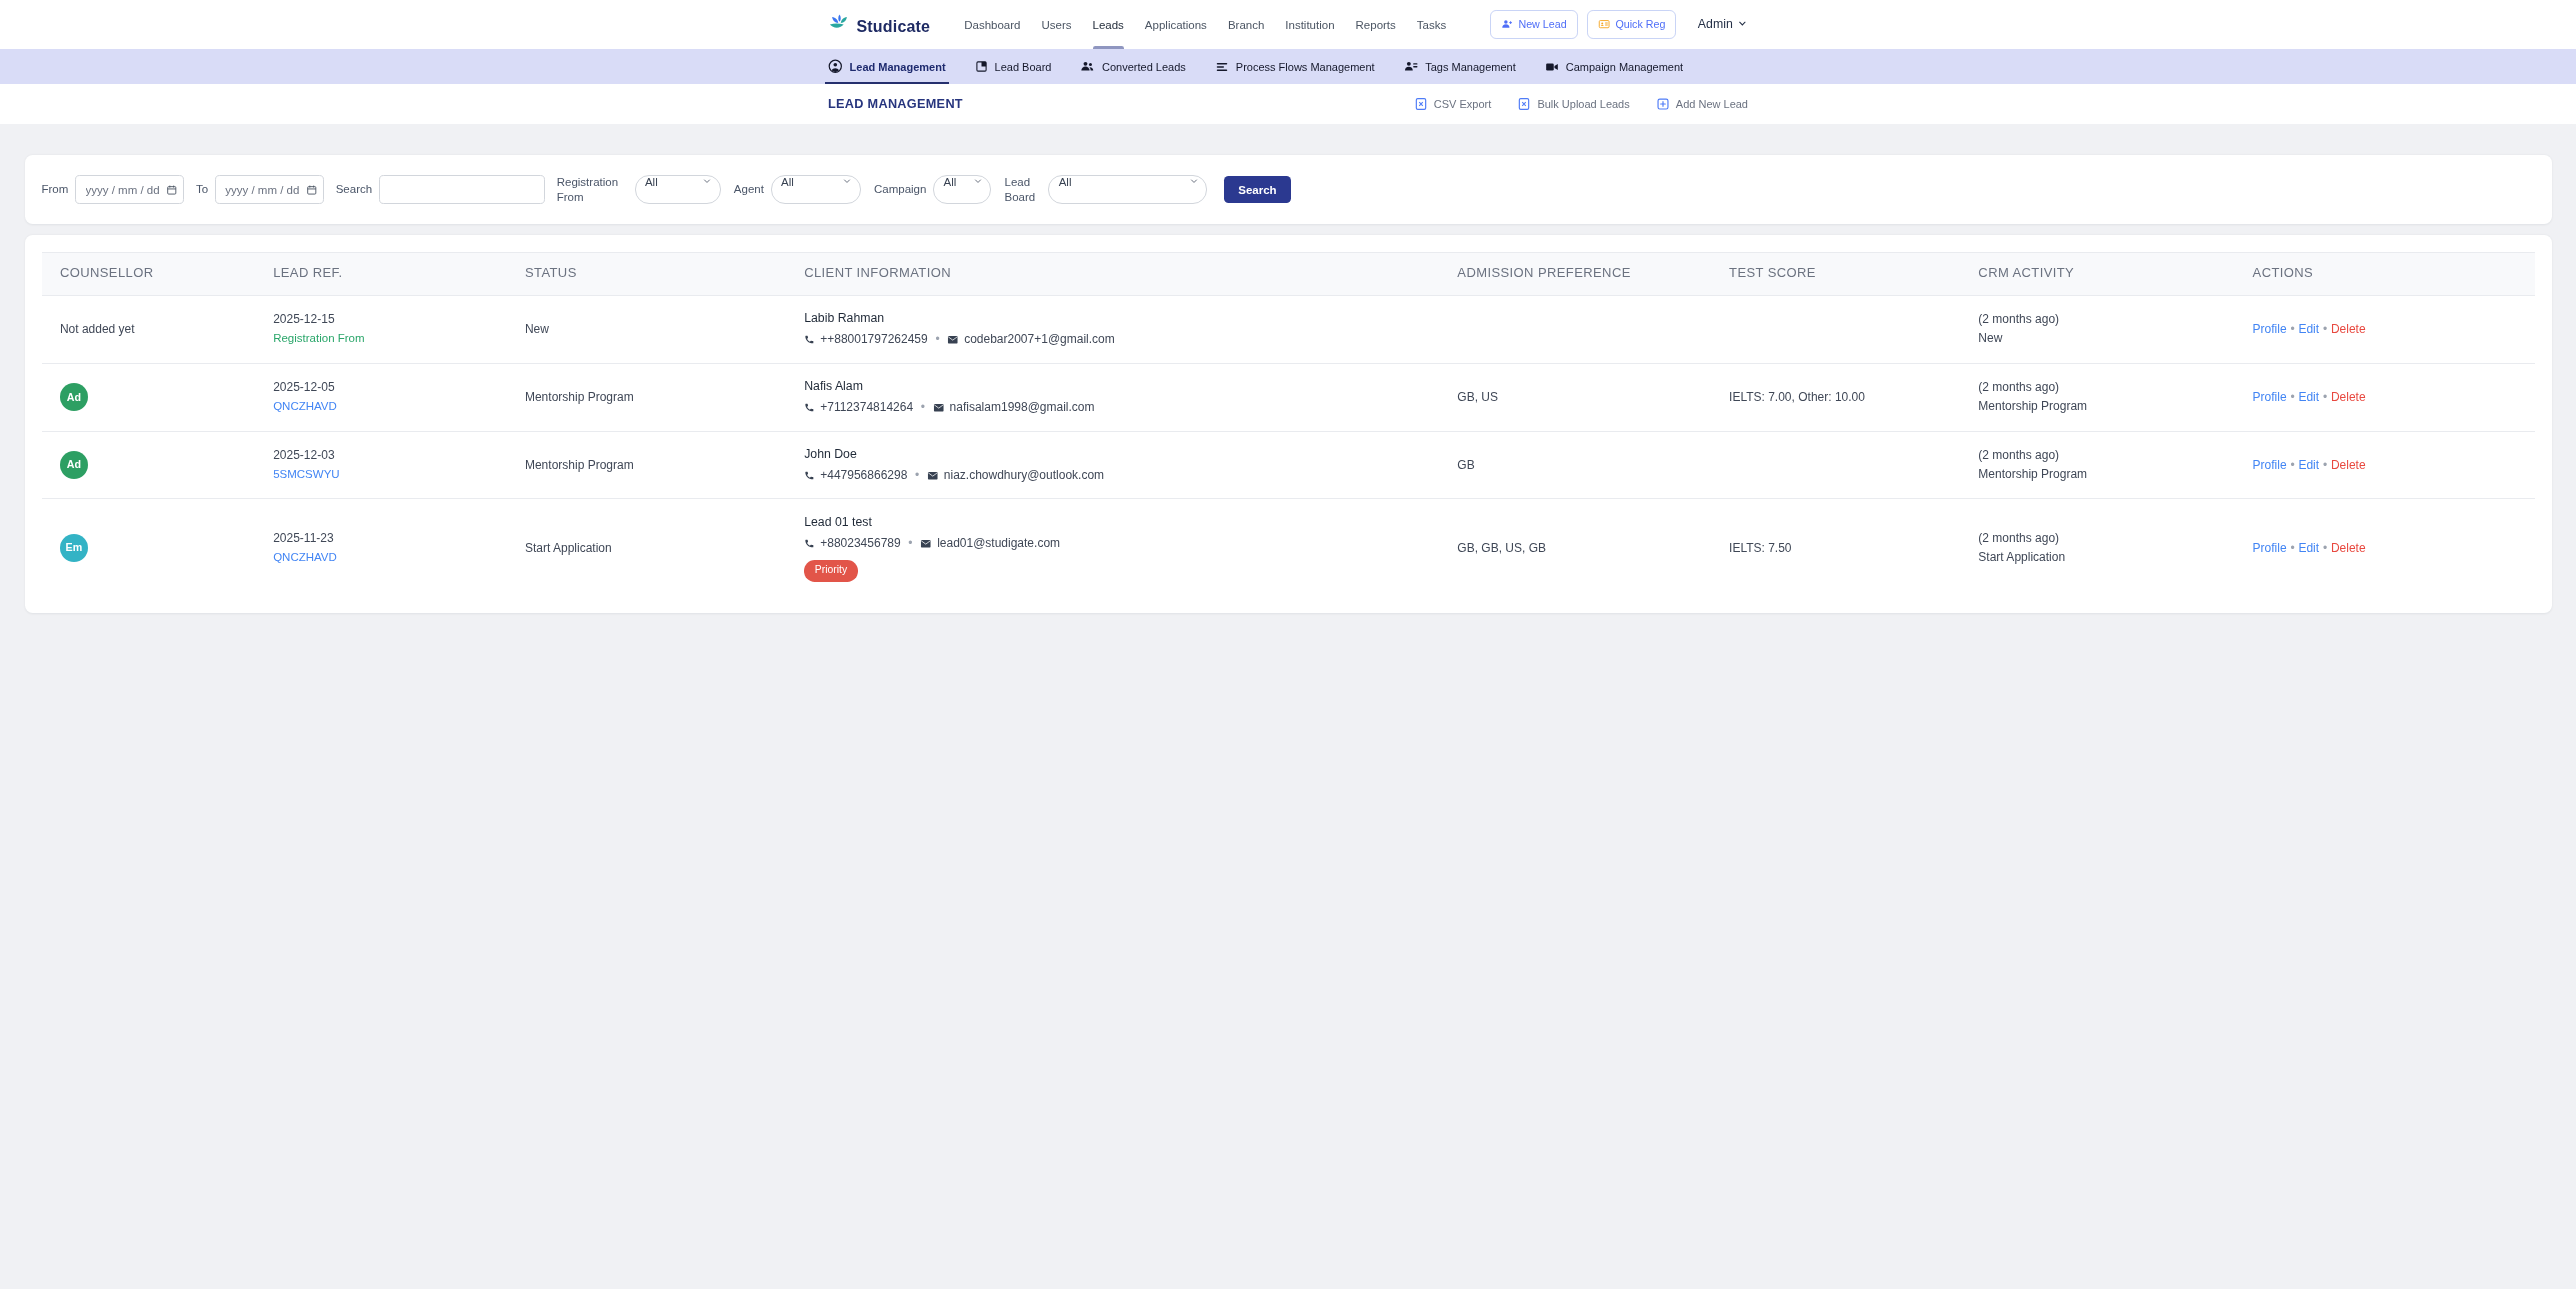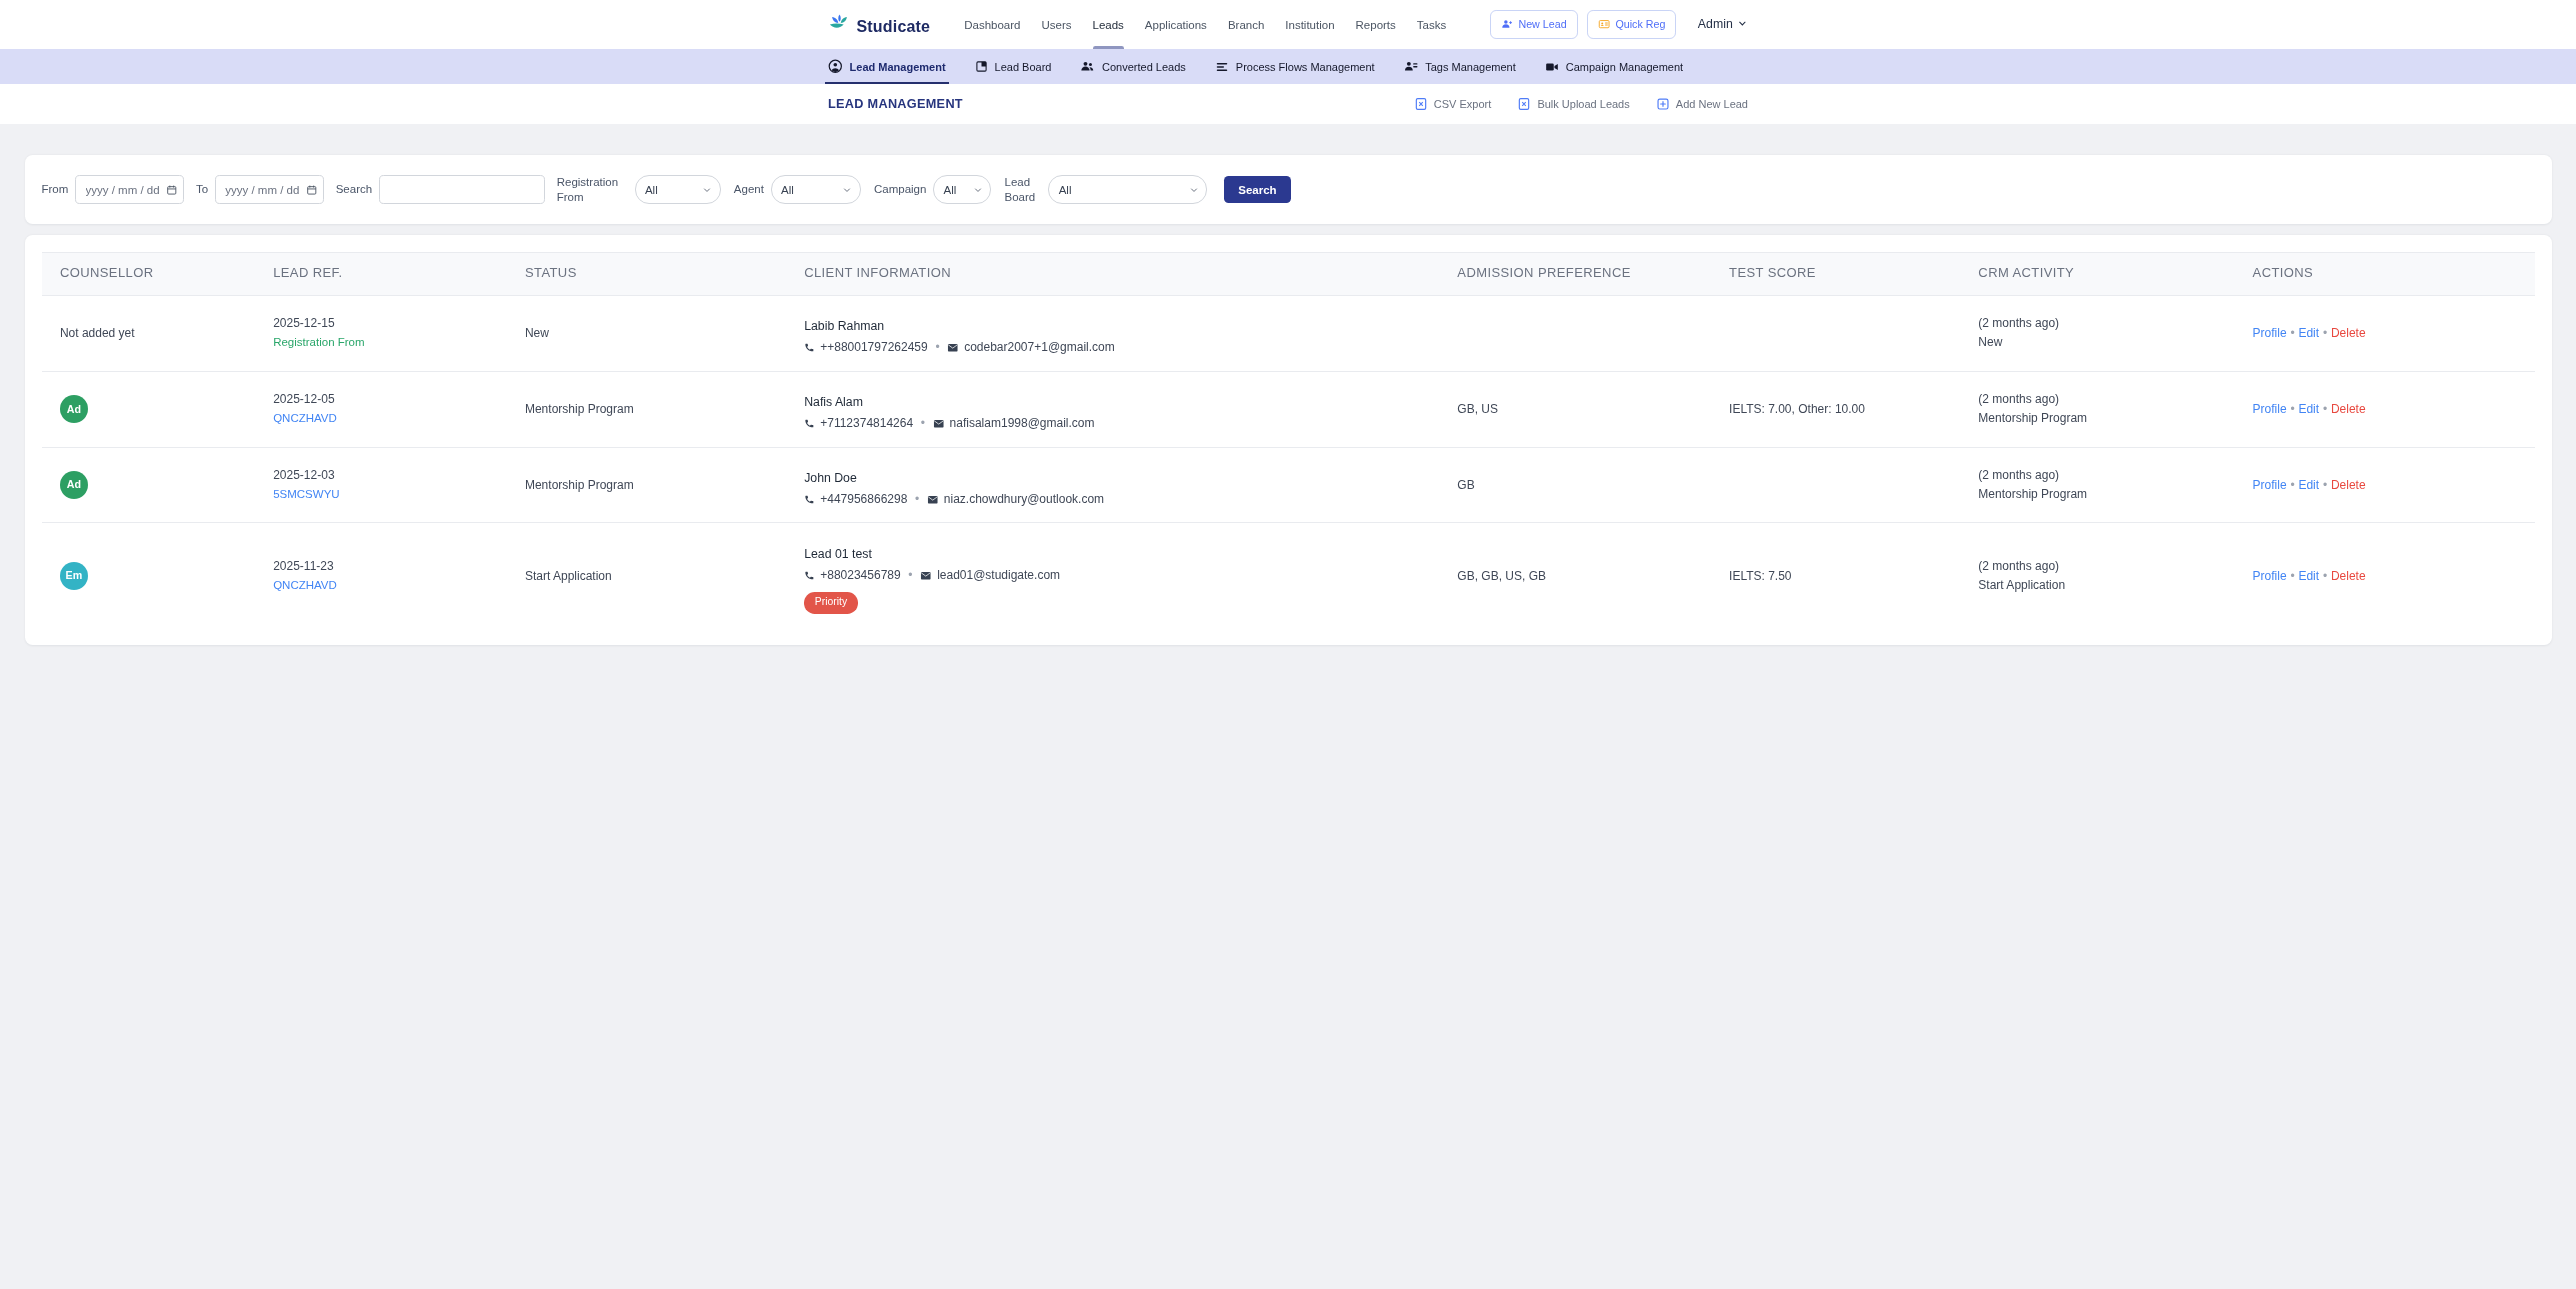--- a/index.html
+++ b/index.html
@@ -50,42 +50,42 @@
   .f-label { font-size: 11.5px; color: #4a5568; line-height: 1.25; flex: none; }
   .f-label.two-line { max-width: 71px; }
   .f-label.narrow { max-width: 37px; }
   .input-wrap { position: relative; flex: none; }
   .text-input { height: 29px; border: 0.8px solid #d2d6dc; border-radius: 4.6px; padding: 0 9.2px; font-size: 11.5px; color: #374151; font-family: inherit; background: #fff; outline: none; width: 100%; }
   .text-input::placeholder { color: #6b7280; }
   .date-wrap { width: 109px; margin-right: 4.6px; }
   .date-wrap .text-input { padding-right: 24.5px; }
   .cal-ic { position: absolute; right: 7px; top: 50%; transform: translateY(-50%); color: #4b5563; display: inline-flex; pointer-events: none; }
   .search-wrap { width: 166px; margin-right: 4.6px; }
-  .select { height: 29px; border: 0.8px solid #d2d6dc; border-radius: 14px; background: #fff; display: flex; align-items: center; justify-content: space-between; padding: 0 7.7px 0 9.2px; font-size: 11.5px; color: #374151; cursor: pointer; flex: none; }
+  .select { height: 29px; border: 0.8px solid #d2d6dc; border-radius: 14px; background: #fff; display: flex; align-items: flex-start; justify-content: space-between; padding: 0 7.7px 0 9.2px; font-size: 11.5px; color: #374151; cursor: pointer; flex: none; }
   .select .chev { color: #6b7280; display: inline-flex; }
   .sel-reg { width: 86px; margin-right: 6.1px; }
   .sel-agent { width: 90px; margin-right: 6.1px; }
   .sel-campaign { width: 58px; margin-right: 6.1px; }
   .sel-board { width: 159px; margin-right: 9.2px; }
   .search-btn { background: var(--accent, #2b3990); color: #fff; border: none; border-radius: 4.6px; padding: 7.7px 14.6px; font-size: 11.5px; font-weight: 600; cursor: pointer; font-family: inherit; flex: none; }
 
   
   .table-card { padding: 17px; }
   table { width: 100%; border-collapse: collapse; table-layout: fixed; }
   thead th { background: #f8f9fb; border-top: 0.8px solid #e9ebef; border-bottom: 0.8px solid #e9ebef; padding: 11.5px 12.3px; font-size: 13px; font-weight: 500; color: #6b7280; letter-spacing: 0.4px; text-align: left; line-height: 1.45; }
   th:first-child, td:first-child { padding-left: 18.4px; }
   tbody td { padding: 14.6px 12.3px; border-bottom: 0.8px solid #e9ebef; vertical-align: middle; font-size: 12px; color: #3f4756; line-height: 1.4; }
   tbody tr:last-child td { border-bottom: none; }
   .avatar { width: 28px; height: 28px; border-radius: 50%; display: inline-flex; align-items: center; justify-content: center; color: #fff; font-size: 10.7px; font-weight: 600; }
   .av-green { background: var(--avatar-green, #2d9f63); }
   .av-teal { background: var(--avatar-teal, #33b3c5); }
   .ref-date { color: #3f4756; }
   .ref-link { display: inline-block; margin-top: 2.3px; color: var(--link-blue, #4285f4); text-decoration: none; cursor: pointer; font-size: 11.5px; }
   .ref-link.green { color: var(--green, #2aa66a); }
-  .client-name { font-size: 12.3px; color: #1f2937; margin-bottom: 3.8px; margin-top: 8px; }
+  .client-name { font-size: 12.3px; color: #1f2937; margin-bottom: 3.8px; }
   .client-contact { display: flex; align-items: center; gap: 5.4px; white-space: nowrap; }
   .client-contact .ic { display: inline-flex; color: #374151; }
   .dot-sep { color: #9ca3af; margin: 0 2.3px; }
   .badge { display: inline-block; margin-top: 7.7px; background: var(--badge-red, #e25549); color: #fff; font-size: 10.4px; padding: 3.8px 10.7px; border-radius: 10.7px; }
   .crm-ago { margin-bottom: 2.3px; }
   .row-actions { white-space: nowrap; }
   .row-actions a { text-decoration: none; cursor: pointer; font-size: 12px; }
   .a-blue { color: var(--link-blue, #4285f4); }
   .a-red { color: var(--red, #e8483f); }
   .row-actions .dot-sep { margin: 0 3.8px; }

